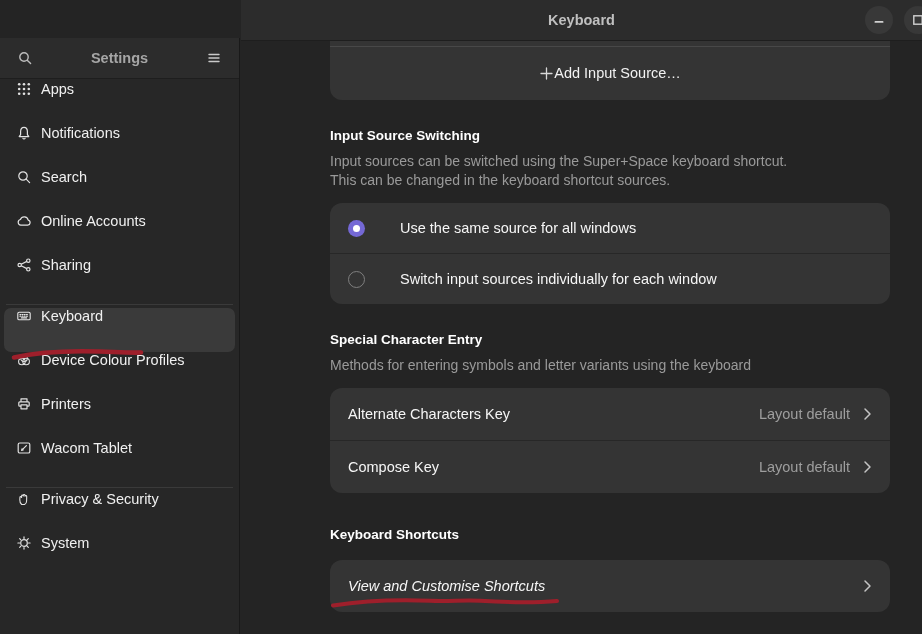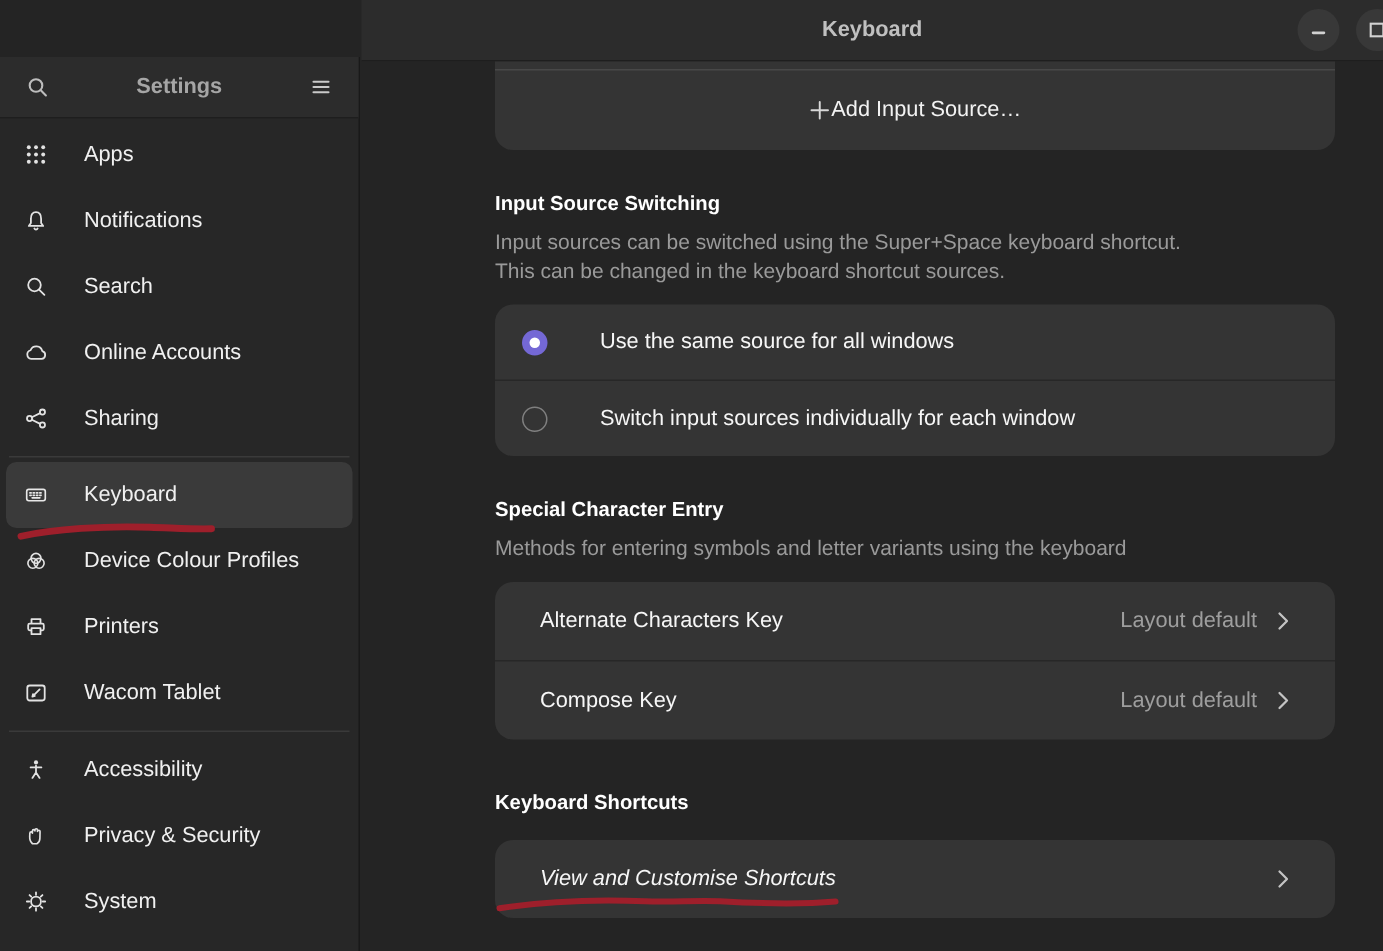--- a/index.html
+++ b/index.html
@@ -22,21 +22,21 @@
     display: flex; align-items: center; justify-content: space-between;
     padding: 0 12px;
   }
   .sidebar-title { font-weight: bold; color: #a6a6a6; font-size: 14.5px; }
   .hdr-btn {
     width: 26px; height: 26px; display: flex; align-items: center; justify-content: center;
     border-radius: 6px; cursor: pointer; color: #c9c9c9;
   }
   .sidebar-list { padding: 2px 4px 0 4px; }
   .side-item {
-    height: 44px; display: flex; align-items: center; gap: 24px;
+    height: 44px; display: flex; gap: 9px;
     padding: 0 12px; border-radius: 7px; cursor: pointer;
   }
   .side-item.sel { background: #3a3a3a; }
   .side-item .icn { width: 16px; height: 16px; flex: 0 0 16px; }
   .side-label { color: #f0f0f0; white-space: nowrap; }
   .side-divider { height: 1px; background: rgba(255,255,255,0.09); margin: 3px 2px; }
 
   
   .content { position: absolute; left: 241px; top: 0; right: 0; height: 100%; }
   .content-header {
@@ -75,21 +75,21 @@
   .row-divider { height: 1px; background: rgba(0,0,0,0.25); }
   .radio { width: 17px; height: 17px; border-radius: 50%; flex: 0 0 17px; position: relative; }
   .radio.on { background: var(--accent, #7468d5); }
   .radio.on::after {
     content: ""; position: absolute; left: 5px; top: 5px; width: 7px; height: 7px;
     border-radius: 50%; background: #ffffff;
   }
   .radio.off { border: 1.6px solid #7f7f7f; background: transparent; }
   .row-label { color: #f6f6f6; }
 
-  .nav-row { height: 52px; display: flex; align-items: center; padding: 0 30px; cursor: pointer; }
+  .nav-row { height: 52px; display: flex; align-items: center; padding: 0 18px; cursor: pointer; }
   .nav-row .row-label { flex: 1 1 auto; }
   .row-value { color: #9e9e9e; margin-right: 13px; }
   .chev { color: #c4c4c4; flex: 0 0 auto; }
 
   .annotation-layer { position: absolute; inset: 0; pointer-events: none; z-index: 50; }
 </style>
 </head>
 <body>
 
 <div class="sidebar">
@@ -206,29 +206,20 @@
           <path d="M5.6 10.4 L10.4 5.6 M5.6 10.4 l1.6 -.4 l-1.2 -1.2 Z" stroke-linecap="round" stroke-linejoin="round"></path>
         </svg>
       </span>
       <span class="side-label">Wacom Tablet</span>
     </div>
 
     <div class="side-divider"></div>
 
     <div class="side-item">
       <span class="icn">
-        <svg width="16" height="16" viewBox="0 0 16 16" fill="none" stroke="#e2e2e2" stroke-width="1.2" stroke-linecap="round">
-          <circle cx="8" cy="3.3" r="1.4" fill="#e2e2e2" stroke="none"></circle>
-          <path d="M8 5.4 V10 M4.4 6.6 H11.6 M8 10 L5.6 13.6 M8 10 L10.4 13.6"></path>
-        </svg>
-      </span>
-      <span class="side-label">Accessibility</span>
-    </div>
-    <div class="side-item">
-      <span class="icn">
         <svg width="16" height="16" viewBox="0 0 16 16" fill="none" stroke="#e2e2e2" stroke-width="1.1" stroke-linejoin="round">
           <path d="M5.7 13.5 C4.4 12.4 3.7 10.7 3.8 8.7 L3.9 6.5 C3.9 6 4.3 5.6 4.8 5.6 C5.3 5.6 5.6 6 5.6 6.5 V5 C5.6 4.5 6 4.1 6.5 4.1 C7 4.1 7.3 4.5 7.3 5 V4.4 C7.3 3.9 7.7 3.5 8.2 3.5 C8.7 3.5 9 3.9 9 4.4 V5.3 C9 4.8 9.4 4.5 9.9 4.5 C10.4 4.5 10.7 4.9 10.7 5.4 L10.6 9.9 C10.6 11.6 9.8 12.9 8.6 13.5 Z"></path>
         </svg>
       </span>
       <span class="side-label">Privacy &amp; Security</span>
     </div>
     <div class="side-item">
       <span class="icn">
         <svg width="16" height="16" viewBox="0 0 16 16" fill="none" stroke="#e2e2e2" stroke-width="1.2" stroke-linecap="round">
           <circle cx="8" cy="8" r="3.3"></circle>

